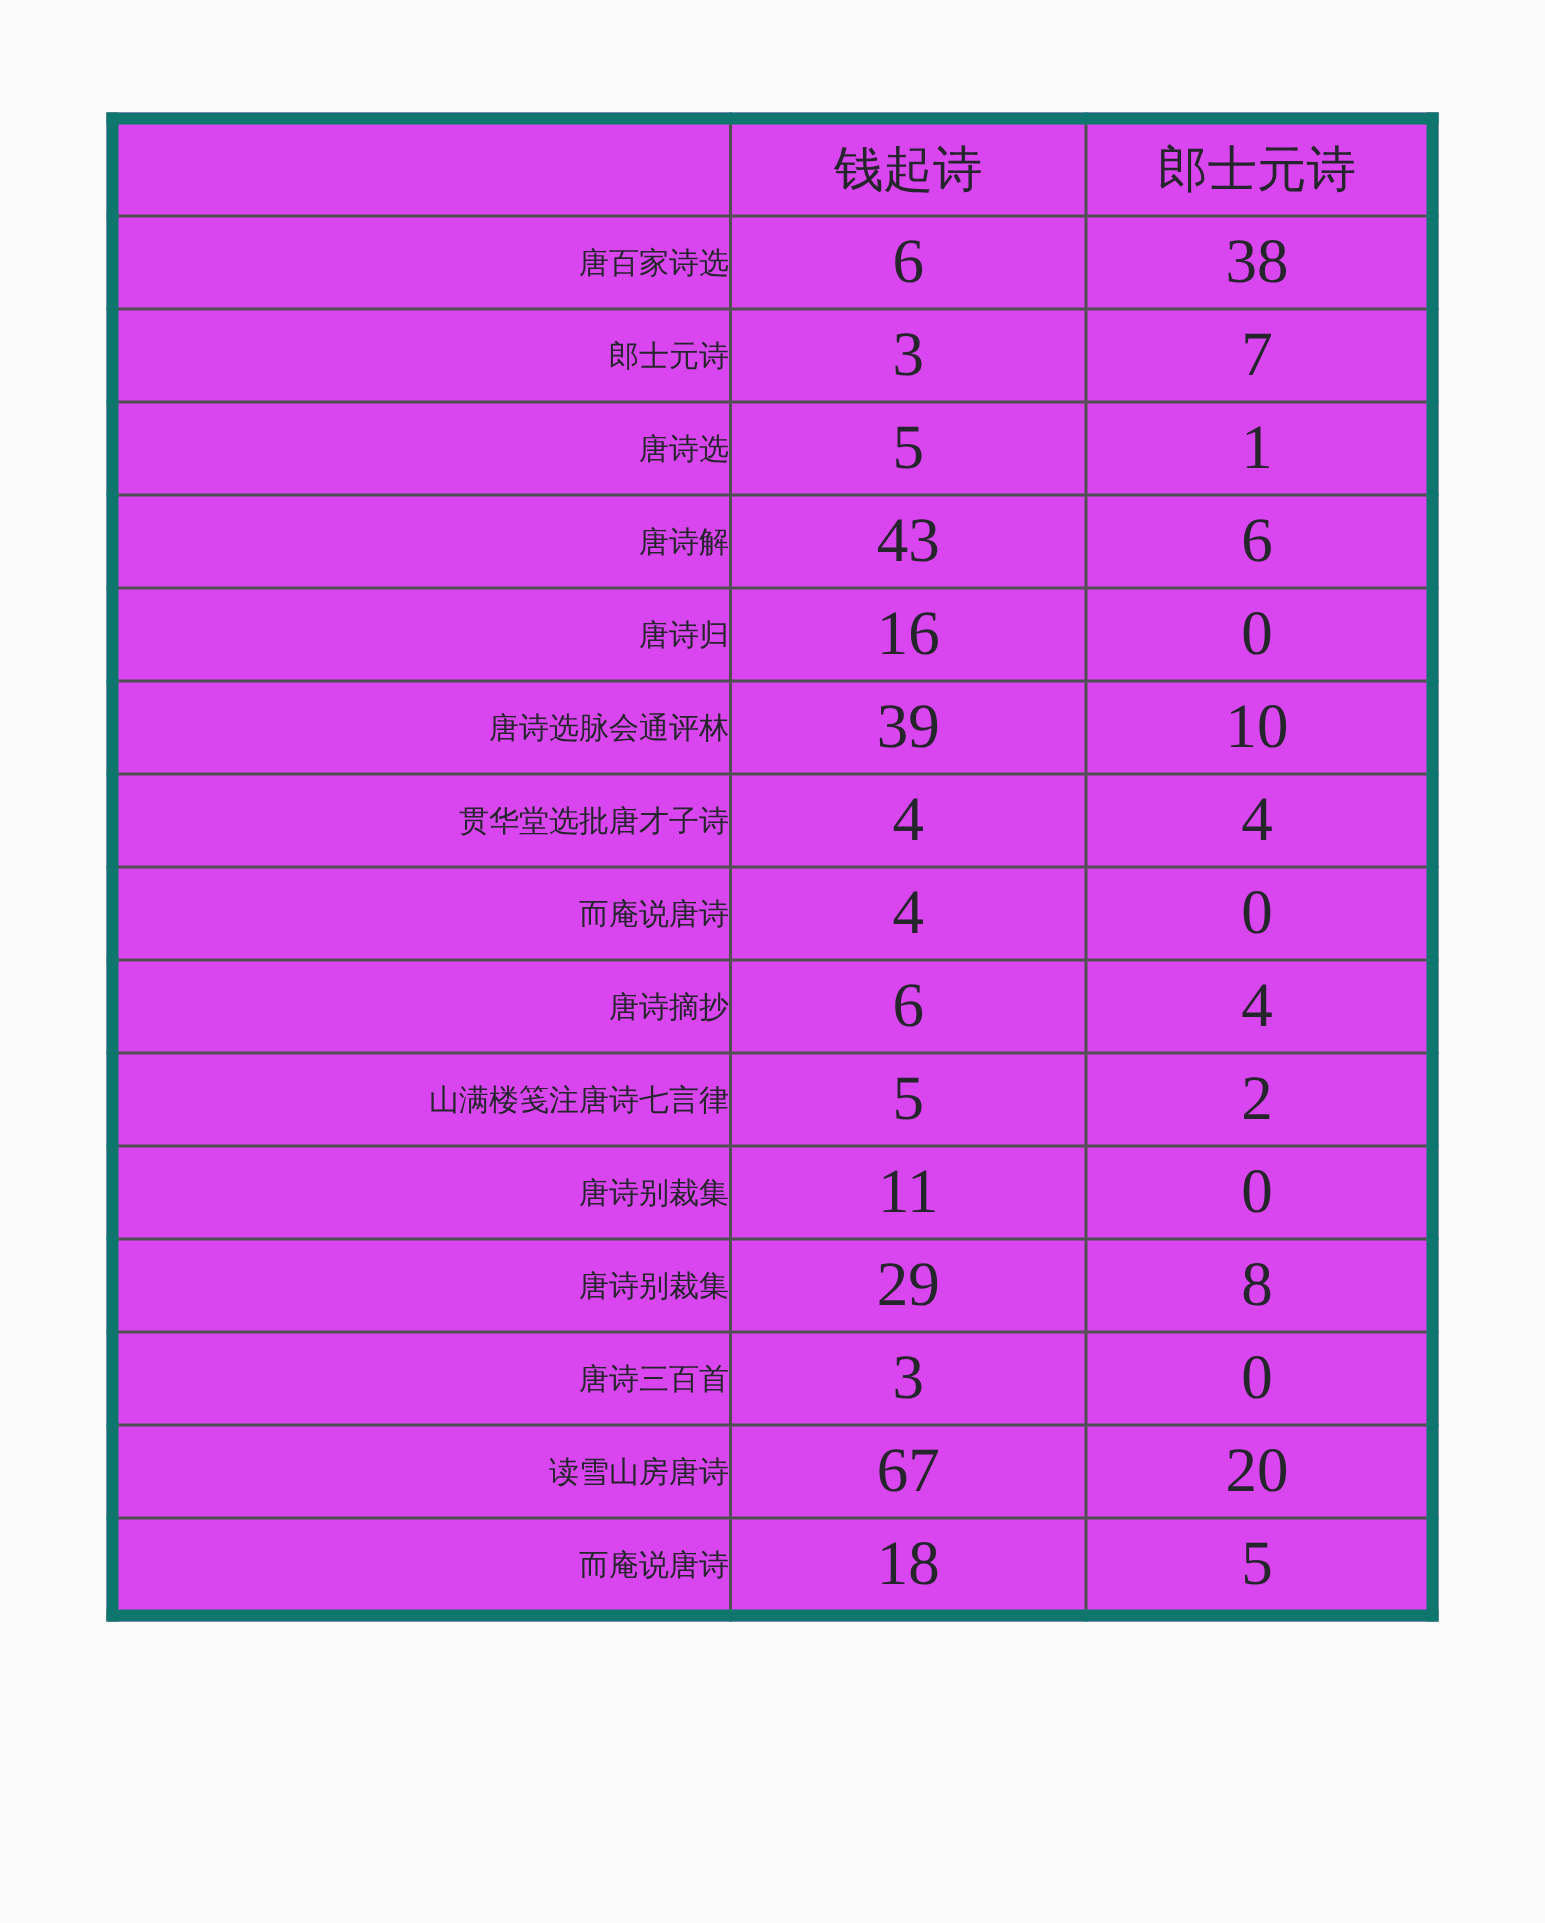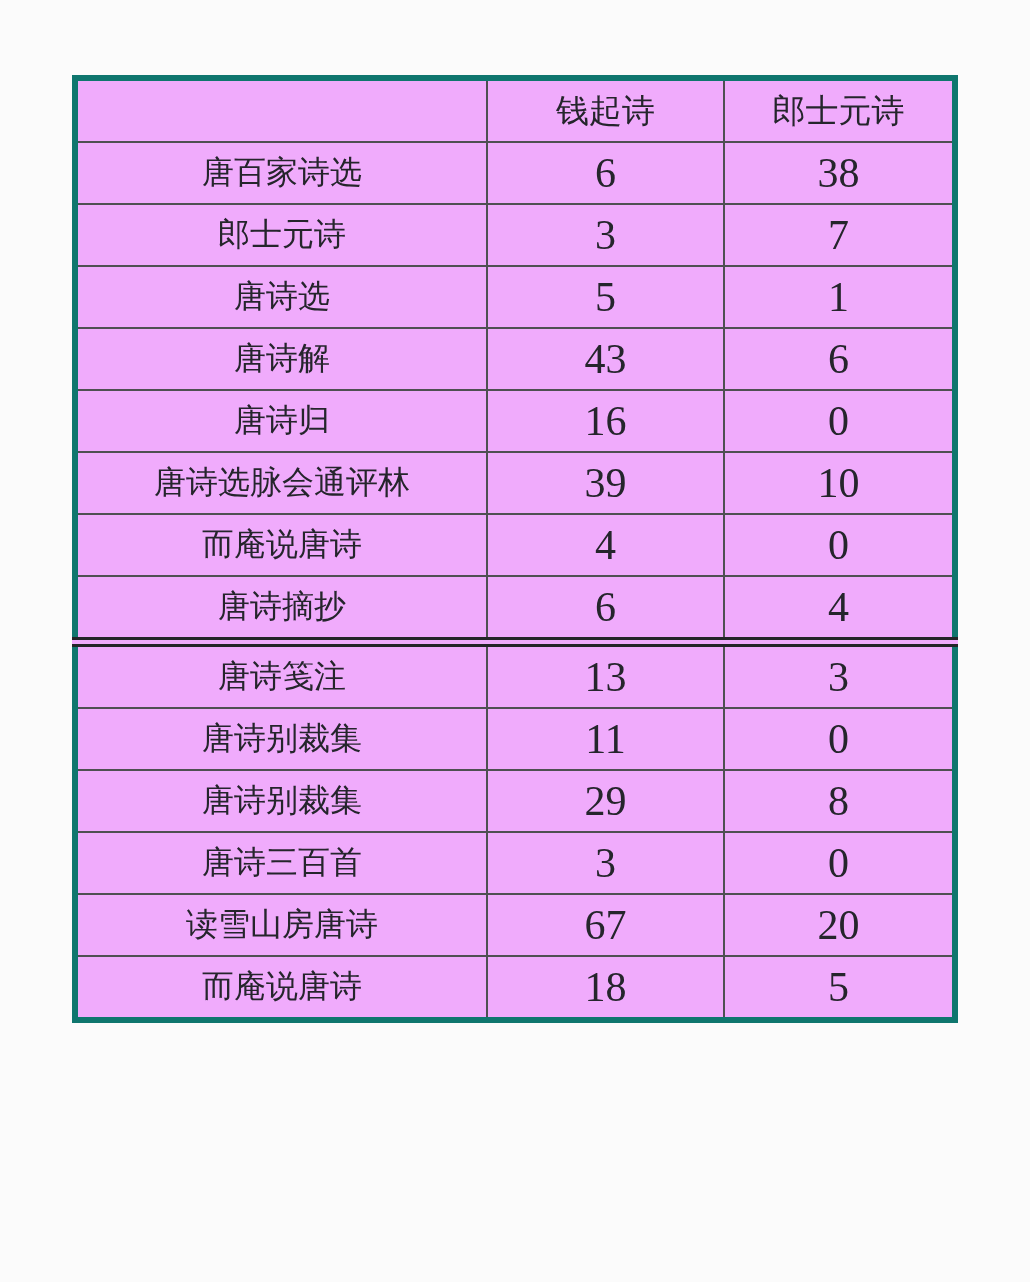--- a/index.html
+++ b/index.html
@@ -19,40 +19,41 @@
     box-sizing: border-box;
     padding-top: 75px;
     display: flex;
     justify-content: center;
     align-items: flex-start;
   }
   table.anthology-table {
     border-collapse: collapse;
     table-layout: fixed;
     width: 880px;
-    background: #f0abfc;
-    border: 6px solid #0f766e;
+    background: #d946ef;
+    border: 8px solid #0f766e;
   }
   col.c-label { width: 412px; }
   col.c-qianqi { width: 237px; }
   col.c-lang  { width: 231px; }
   th, td {
     border: 2px solid #4f4f52;
     height: 60px;
     padding: 0;
     text-align: center;
     vertical-align: middle;
     color: #25252c;
     font-weight: normal;
   }
   th.header-cell {
     font-size: 33px;
   }
   td.label-cell {
-    font-size: 32px;
+    font-size: 20px;
+    text-align: right;
   }
   td.num-cell {
     font-size: 42px;
   }
   sup.note {
     font-size: 19px;
     vertical-align: 16px;
     margin-left: 5px;
     letter-spacing: 2px;
     color: #3b3b42;
@@ -104,33 +105,38 @@
           <td class="label-cell">唐诗归</td>
           <td class="num-cell"><span>16</span></td>
           <td class="num-cell">0</td>
         </tr>
         <tr>
           <td class="label-cell">唐诗选脉会通评林</td>
           <td class="num-cell"><span>39</span></td>
           <td class="num-cell">10</td>
         </tr>
         <tr>
+          <td class="label-cell">贯华堂选批唐才子诗</td>
+          <td class="num-cell"><span>4</span></td>
+          <td class="num-cell">4</td>
+        </tr>
+        <tr>
           <td class="label-cell">而庵说唐诗</td>
           <td class="num-cell"><span>4</span></td>
           <td class="num-cell">0</td>
         </tr>
         <tr>
           <td class="label-cell">唐诗摘抄</td>
           <td class="num-cell"><span>6</span></td>
           <td class="num-cell">4</td>
         </tr>
-        <tr class="segment-break">
-          <td class="label-cell">唐诗笺注</td>
-          <td class="num-cell"><span>13</span></td>
-          <td class="num-cell">3</td>
+        <tr>
+          <td class="label-cell">山满楼笺注唐诗七言律</td>
+          <td class="num-cell"><span>5</span></td>
+          <td class="num-cell">2</td>
         </tr>
         <tr>
           <td class="label-cell">唐诗别裁集</td>
           <td class="num-cell"><span>11</span></td>
           <td class="num-cell">0</td>
         </tr>
         <tr>
           <td class="label-cell">唐诗别裁集</td>
           <td class="num-cell"><span>29</span></td>
           <td class="num-cell">8</td>

